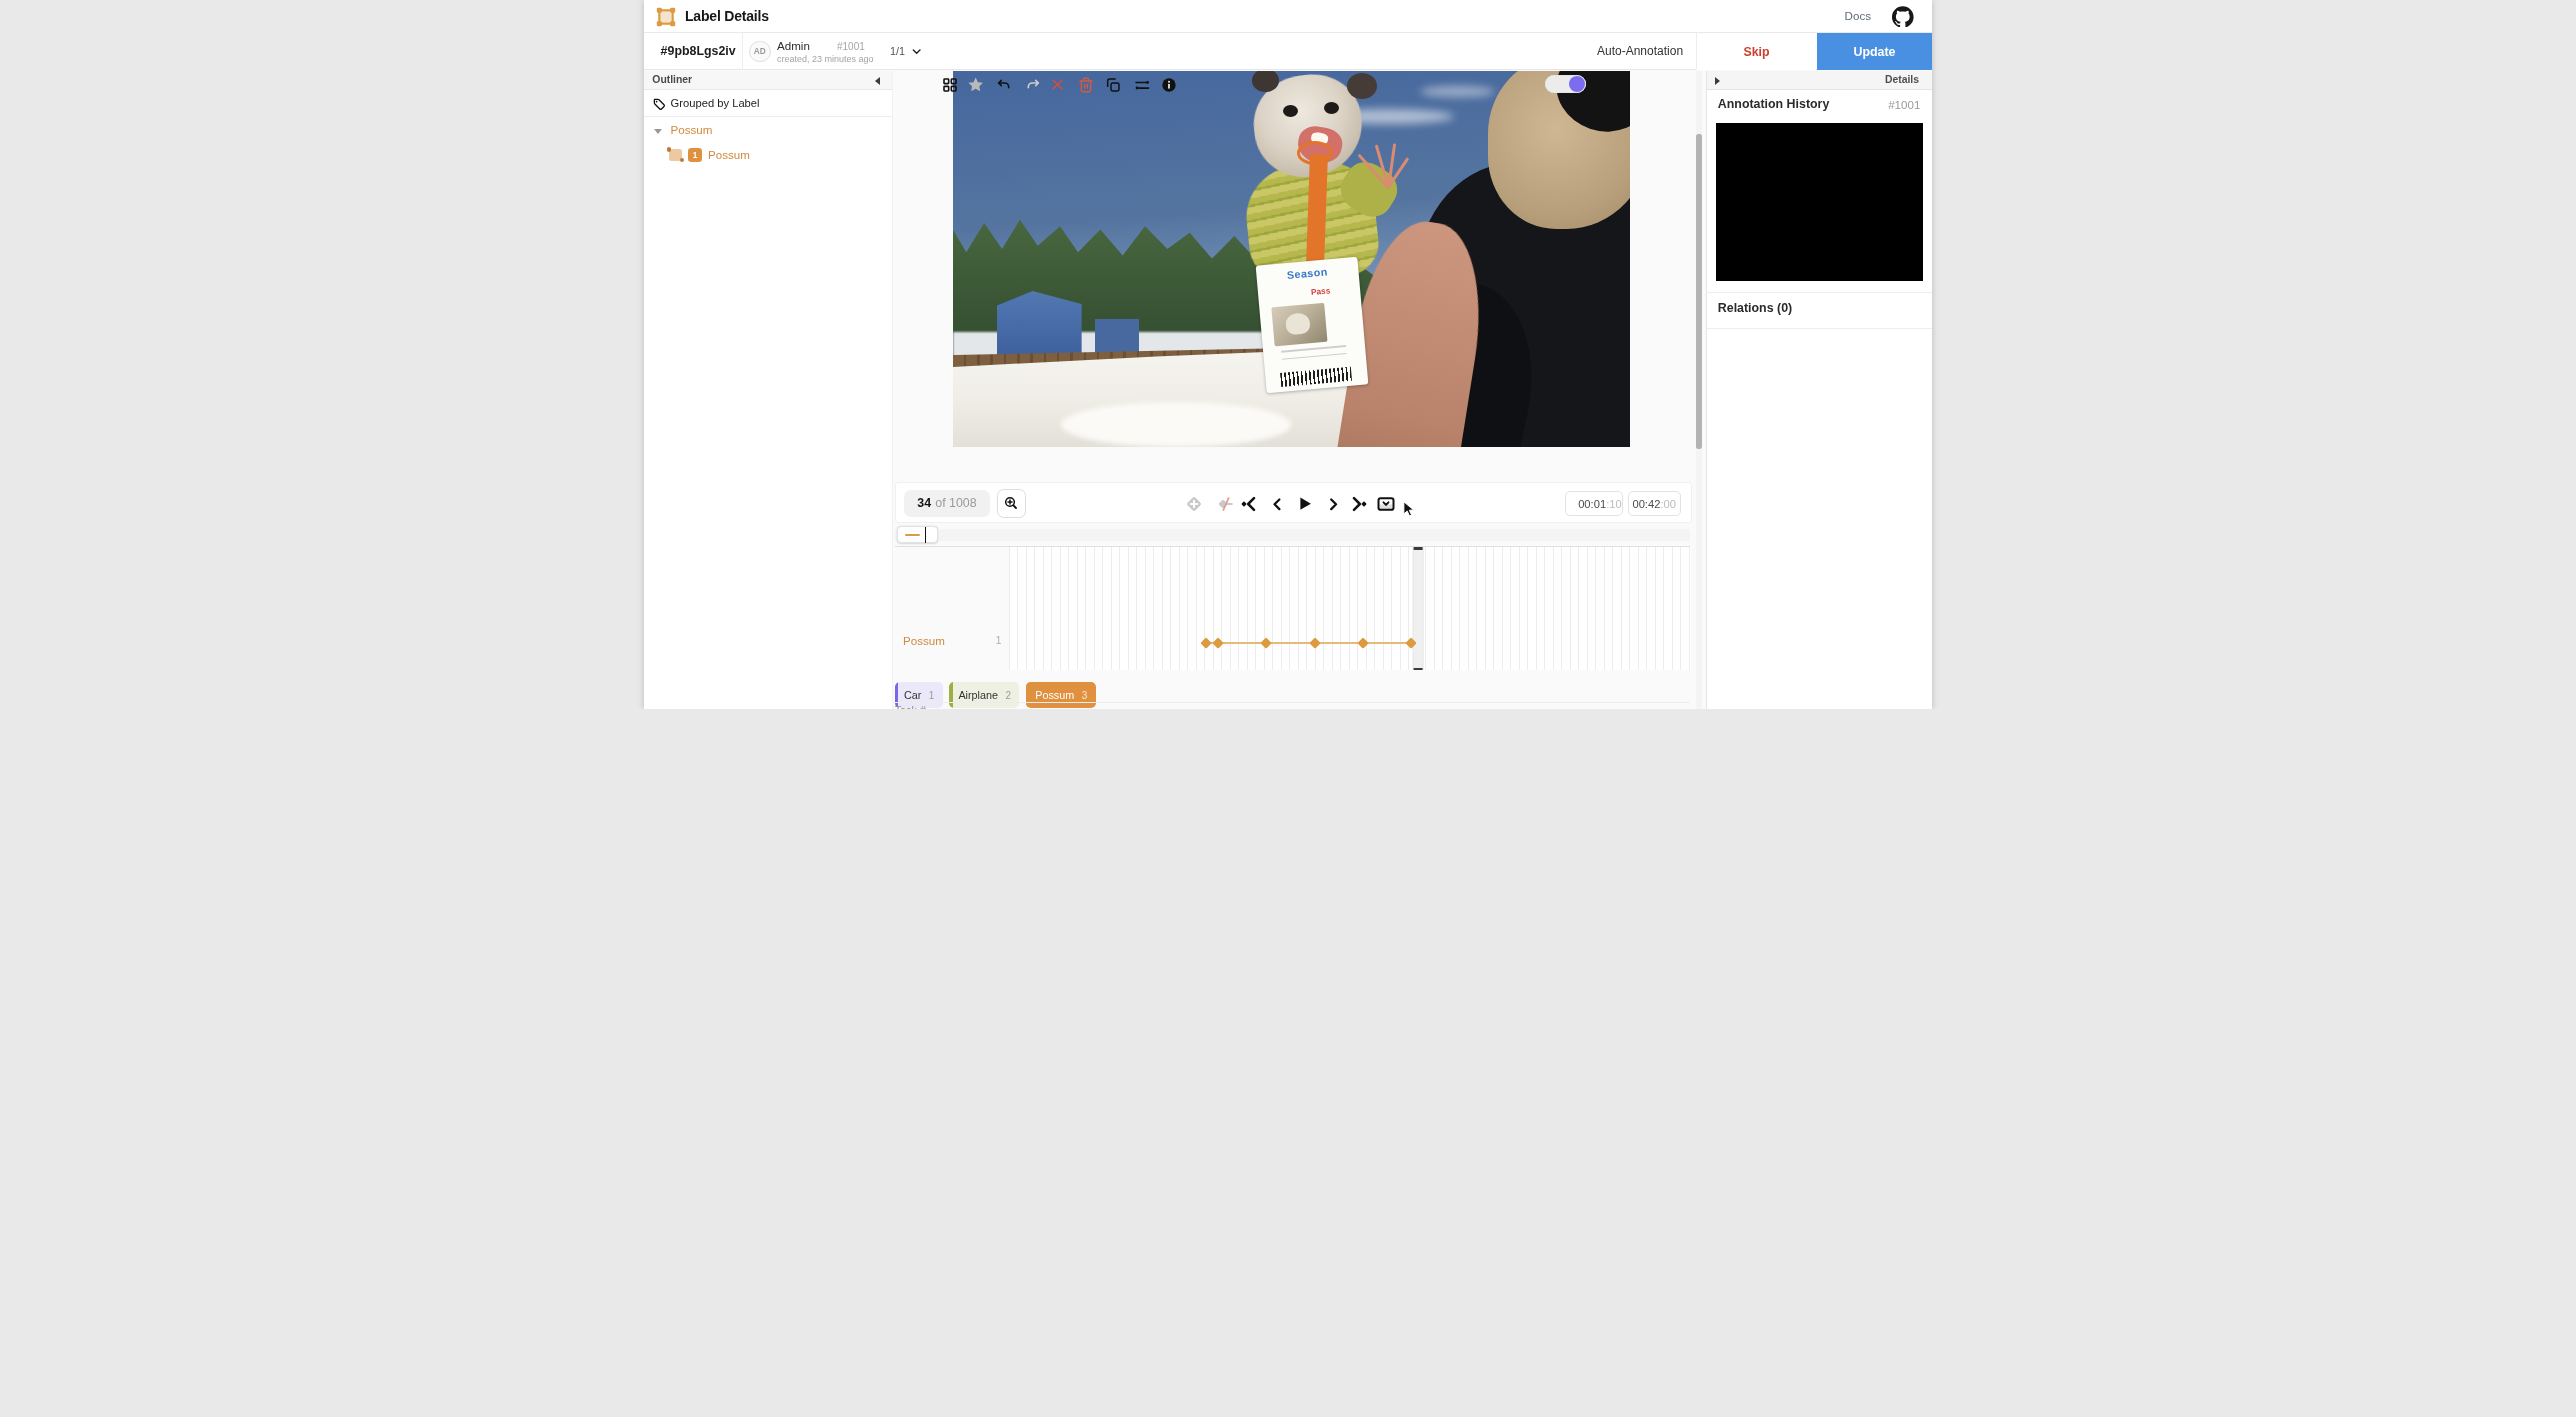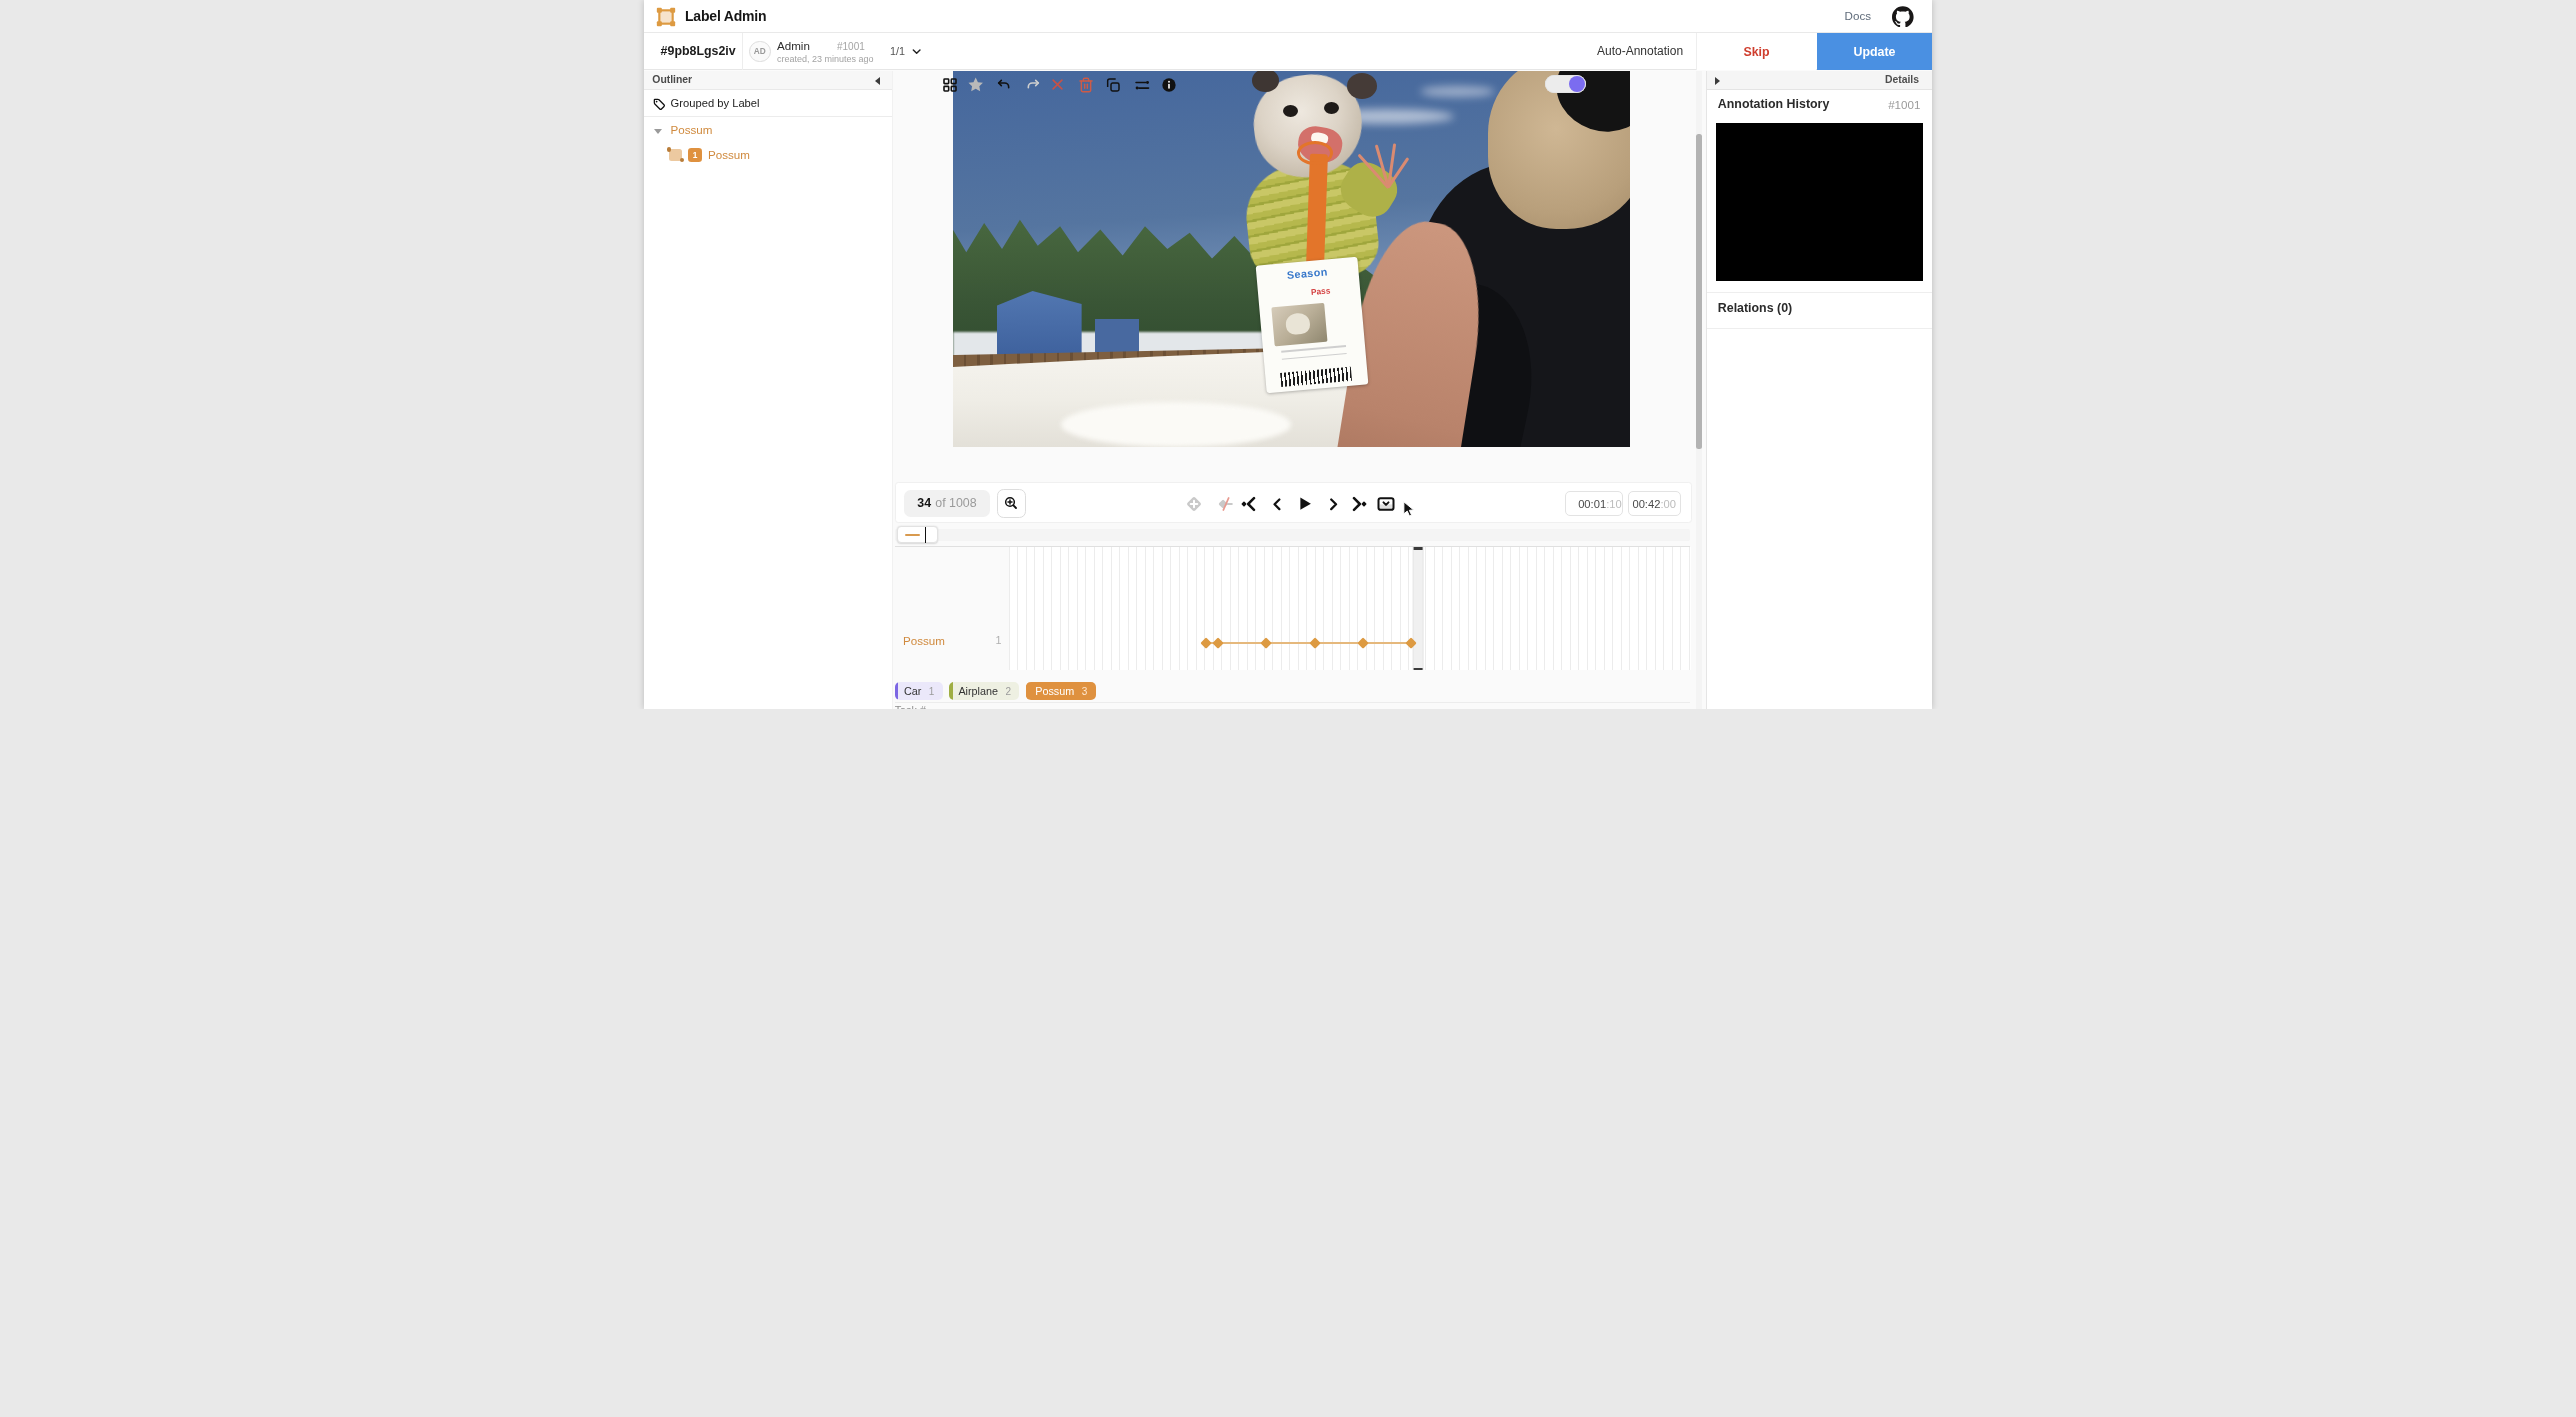--- a/index.html
+++ b/index.html
@@ -154,21 +154,21 @@
   .kf-line { position:absolute; top:95px; height:1.7px; background:#e5b87c; }
   .kf { position:absolute; top:92px; width:7.5px; height:7.5px; background:#dd9a41; border-radius:1.2px;
         transform:translateX(-3.7px) rotate(45deg); cursor:pointer; }
   .tl-playhead { position:absolute; top:0; width:10.8px; height:123px; background:#f0f0f0; transform:translateX(-5.4px);
                  border-left:0.8px solid rgba(0,0,0,.05); border-right:0.8px solid rgba(0,0,0,.05); cursor:ew-resize; }
   .tl-playhead::before, .tl-playhead::after { content:""; position:absolute; left:0; width:100%; height:2.5px; background:#3a3a3a; }
   .tl-playhead::before { top:0; } .tl-playhead::after { bottom:0; }
 
   
   .chips { position:absolute; left:1.7px; top:611px; height:18px; display:flex; gap:6.6px; }
-  .label-chip { position:relative; height:18px; border-radius:5px; display:flex; align-items:center;
+  .label-chip { position:relative; height:26px; border-radius:5px; display:flex; align-items:center;
                 padding:0 8.3px 0 7.5px; cursor:pointer; overflow:hidden; }
   .chip-bar { position:absolute; left:0; top:0; width:3.3px; height:100%; }
   .chip-name { font-size:10.8px; font-weight:500; margin-left:1.7px; }
   .chip-key { font-size:10px; margin-left:7.5px; }
   .chips-divider { position:absolute; left:1.7px; top:631px; width:795px; height:0.8px; background:#ececec; }
   .task-footer { position:absolute; left:1.7px; top:633px; font-size:10.8px; color:#8f8f8f; }
 
   
   .vtrack { position:absolute; left:1052px; top:71px; width:5.8px; height:638px; background:#f4f4f4; }
   .vthumb { position:absolute; left:1052px; top:134px; width:5.8px; height:315px; background:#b3b3b3; border-radius:2.5px; cursor:grab; }
@@ -195,21 +195,21 @@
 <div class="page">
 
   <div class="header">
     <svg class="ls-logo" viewBox="0 0 24 24">
       <rect x="4" y="4" width="16" height="16" fill="#f6e3cc" stroke="#dd9a41" stroke-width="2.6"></rect>
       <rect x="1" y="1" width="6" height="6" rx="1.2" fill="#dd9a41"></rect>
       <rect x="17" y="1" width="6" height="6" rx="1.2" fill="#dd9a41"></rect>
       <rect x="1" y="17" width="6" height="6" rx="1.2" fill="#dd9a41"></rect>
       <rect x="17" y="17" width="6" height="6" rx="1.2" fill="#dd9a41"></rect>
     </svg>
-    <div class="app-title">Label Admin</div>
+    <div class="app-title">Label Details</div>
     <div class="docs-link">Docs</div>
     <svg class="gh" viewBox="0 0 24 24">
       <path fill="#191717" d="M12 .297c-6.63 0-12 5.373-12 12 0 5.303 3.438 9.8 8.205 11.385.6.113.82-.258.82-.577 0-.285-.01-1.04-.015-2.04-3.338.724-4.042-1.61-4.042-1.61C4.422 18.07 3.633 17.7 3.633 17.7c-1.087-.744.084-.729.084-.729 1.205.084 1.838 1.236 1.838 1.236 1.07 1.835 2.809 1.305 3.495.998.108-.776.417-1.305.76-1.605-2.665-.3-5.466-1.332-5.466-5.93 0-1.31.465-2.38 1.235-3.22-.135-.303-.54-1.523.105-3.176 0 0 1.005-.322 3.3 1.23.96-.267 1.98-.399 3-.405 1.02.006 2.04.138 3 .405 2.28-1.552 3.285-1.23 3.285-1.23.645 1.653.24 2.873.12 3.176.765.84 1.23 1.91 1.23 3.22 0 4.61-2.805 5.625-5.475 5.92.42.36.81 1.096.81 2.22 0 1.606-.015 2.896-.015 3.286 0 .315.21.69.825.57C20.565 22.092 24 17.592 24 12.297c0-6.627-5.373-12-12-12"></path>
     </svg>
   </div>
 
   <div class="taskbar">
     <div class="task-id">#9pb8Lgs2iv</div>
     <div class="tb-divider"></div>
     <div class="avatar">AD</div>

